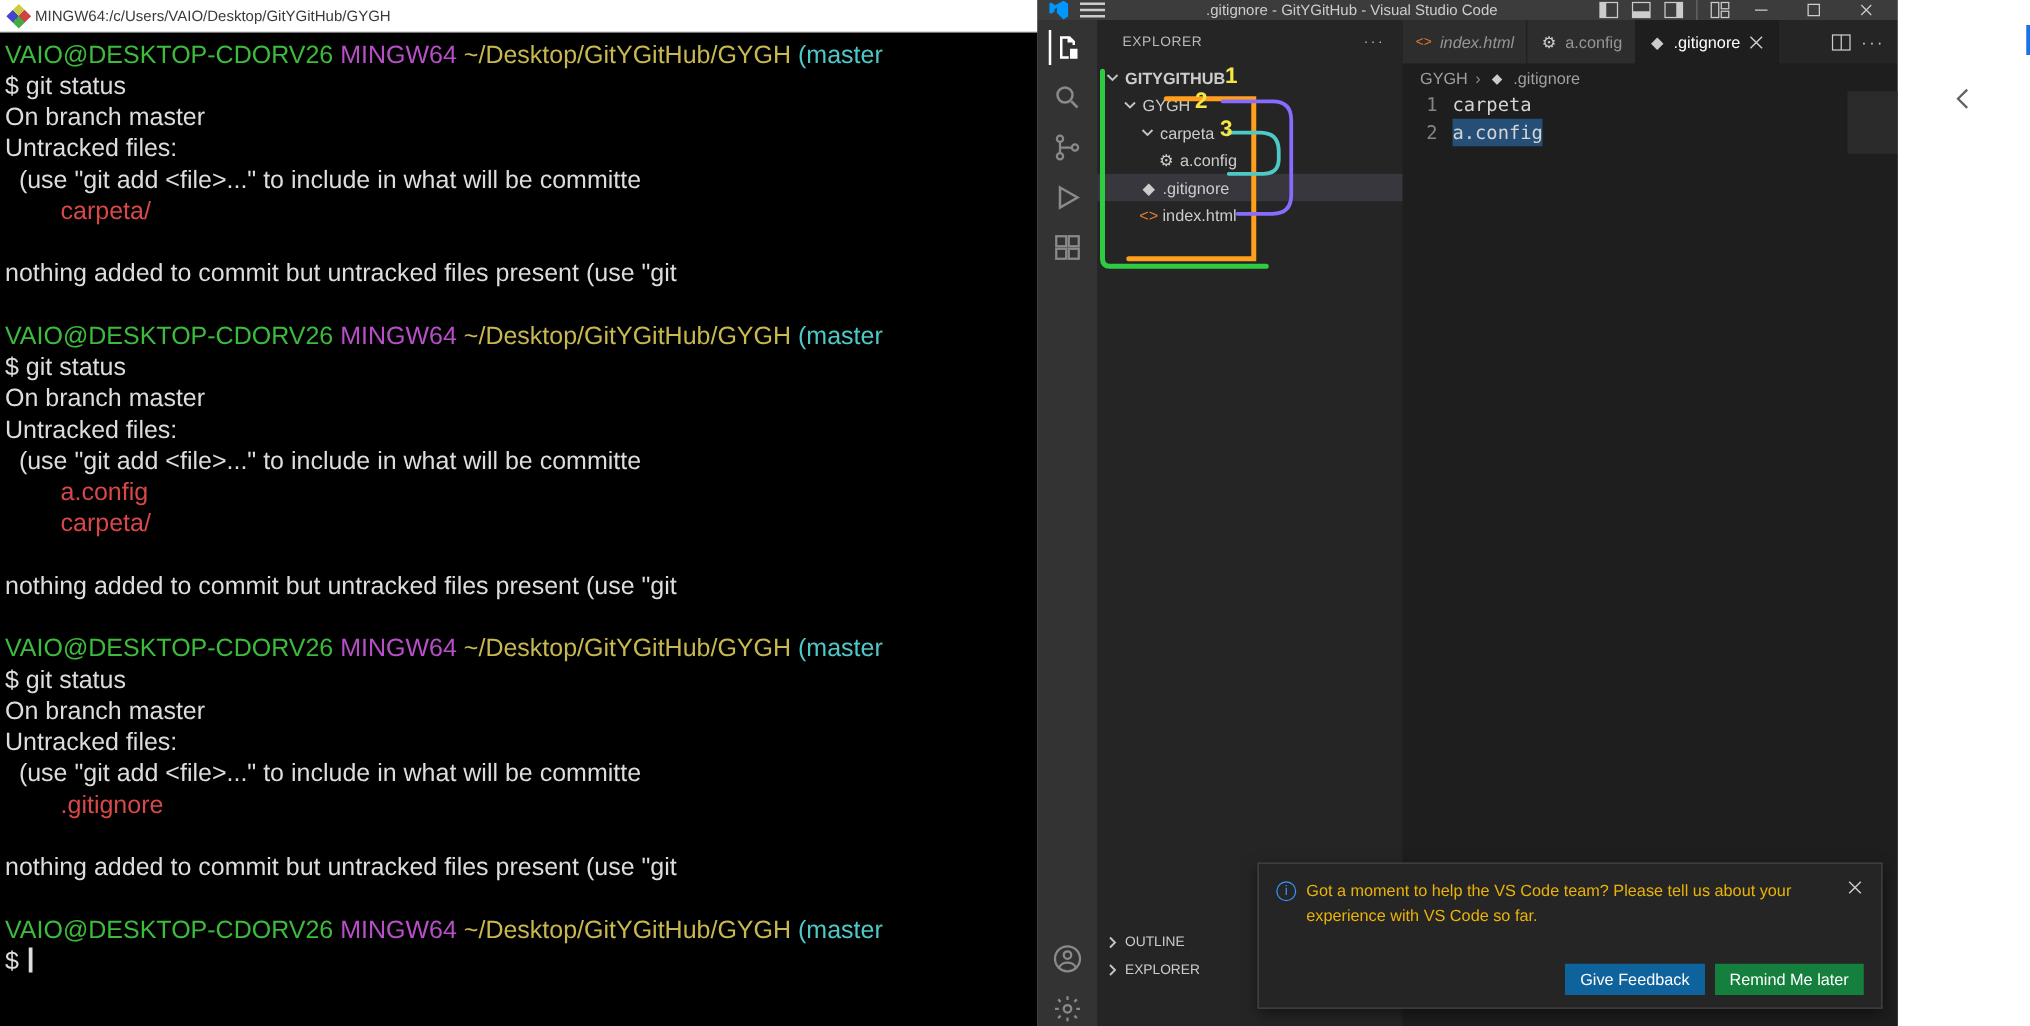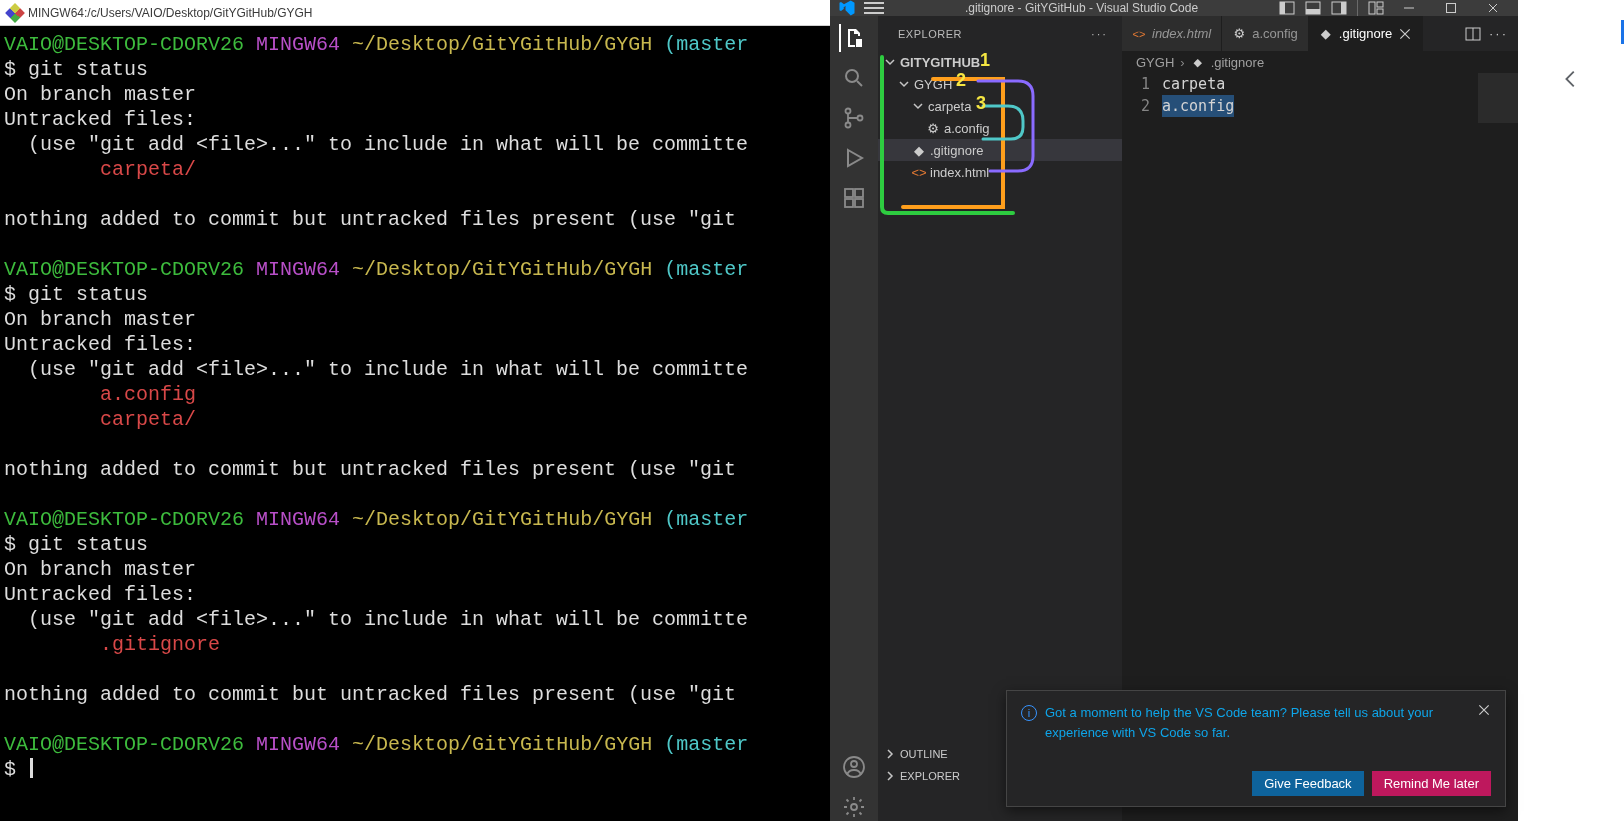--- a/index.html
+++ b/index.html
@@ -17,21 +17,21 @@
     width: 14px; height: 14px; margin-right: 6px; position: relative;
   }
   .term-titlebar .diamond::before {
     content: ""; position: absolute; inset: 0;
     background: conic-gradient(#c44 0 25%, #4a4 0 50%, #44c 0 75%, #cc4 0 100%);
     transform: rotate(45deg);
   }
   .term-body {
     flex: 1; background: #000; color: #ddd; padding: 6px 4px 4px 4px;
     font-size: 20px; line-height: 25px; white-space: pre; overflow: hidden;
-    font-family: Liberation Mono, monospace;
+    font-family: Liberation Sans, sans-serif;
   }
   .c-green  { color: #3dbb3d; }
   .c-purple { color: #b84fc8; }
   .c-yellow { color: #c8b84f; }
   .c-cyan   { color: #4fc8c8; }
   .c-red    { color: #d84848; }
   .c-white  { color: #dddddd; }
   .cursor {
     display: inline-block; width: 3px; height: 20px; background: #dddddd;
     vertical-align: -3px; margin-left: 2px;
@@ -102,24 +102,24 @@
   .minimap { width: 40px; background: #1e1e1e; }
   .minimap-thumb { width: 100%; height: 50px; background: rgba(255,255,255,0.06); }
 
   .toast {
     position: absolute; right: 12px; bottom: 14px; width: 500px;
     background: #252526; border: 1px solid #454545; padding: 12px 14px 10px 14px;
     box-shadow: 0 4px 12px rgba(0,0,0,.5);
   }
   .toast-head { display: flex; align-items: flex-start; gap: 8px; }
   .toast-head .info { width: 16px; height: 16px; border-radius: 50%; border: 1.4px solid #3794ff; color: #3794ff; display: inline-flex; align-items: center; justify-content: center; font-size: 11px; flex-shrink: 0; margin-top: 2px; }
-  .toast-msg { flex: 1; color: #0ea5e9; font-size: 13px; line-height: 20px; }
+  .toast-msg { flex: 1; color: #eab308; font-size: 13px; line-height: 20px; }
   .toast-close { color: #cccccc; }
   .toast-actions { display: flex; justify-content: flex-end; gap: 8px; margin-top: 28px; }
-  .toast-btn { padding: 5px 12px; background: #be185d; color: #ffffff; font-size: 13px; cursor: pointer; }
+  .toast-btn { padding: 5px 12px; background: #15803d; color: #ffffff; font-size: 13px; cursor: pointer; }
   .toast-btn.primary { background: #0e639c; }
 
   .watermark {
     position: absolute; right: 20px; bottom: 24px; color: #6a6a6a; font-size: 13px;
     text-align: left; pointer-events: none; z-index: 0;
   }
   .watermark .wm-title { font-size: 20px; color: #8a8a8a; }
 
   
   .sliver { width: 106px; height: 100%; background: #ffffff; display: flex; flex-direction: column; align-items: center; padding-top: 20px; gap: 24px; }

